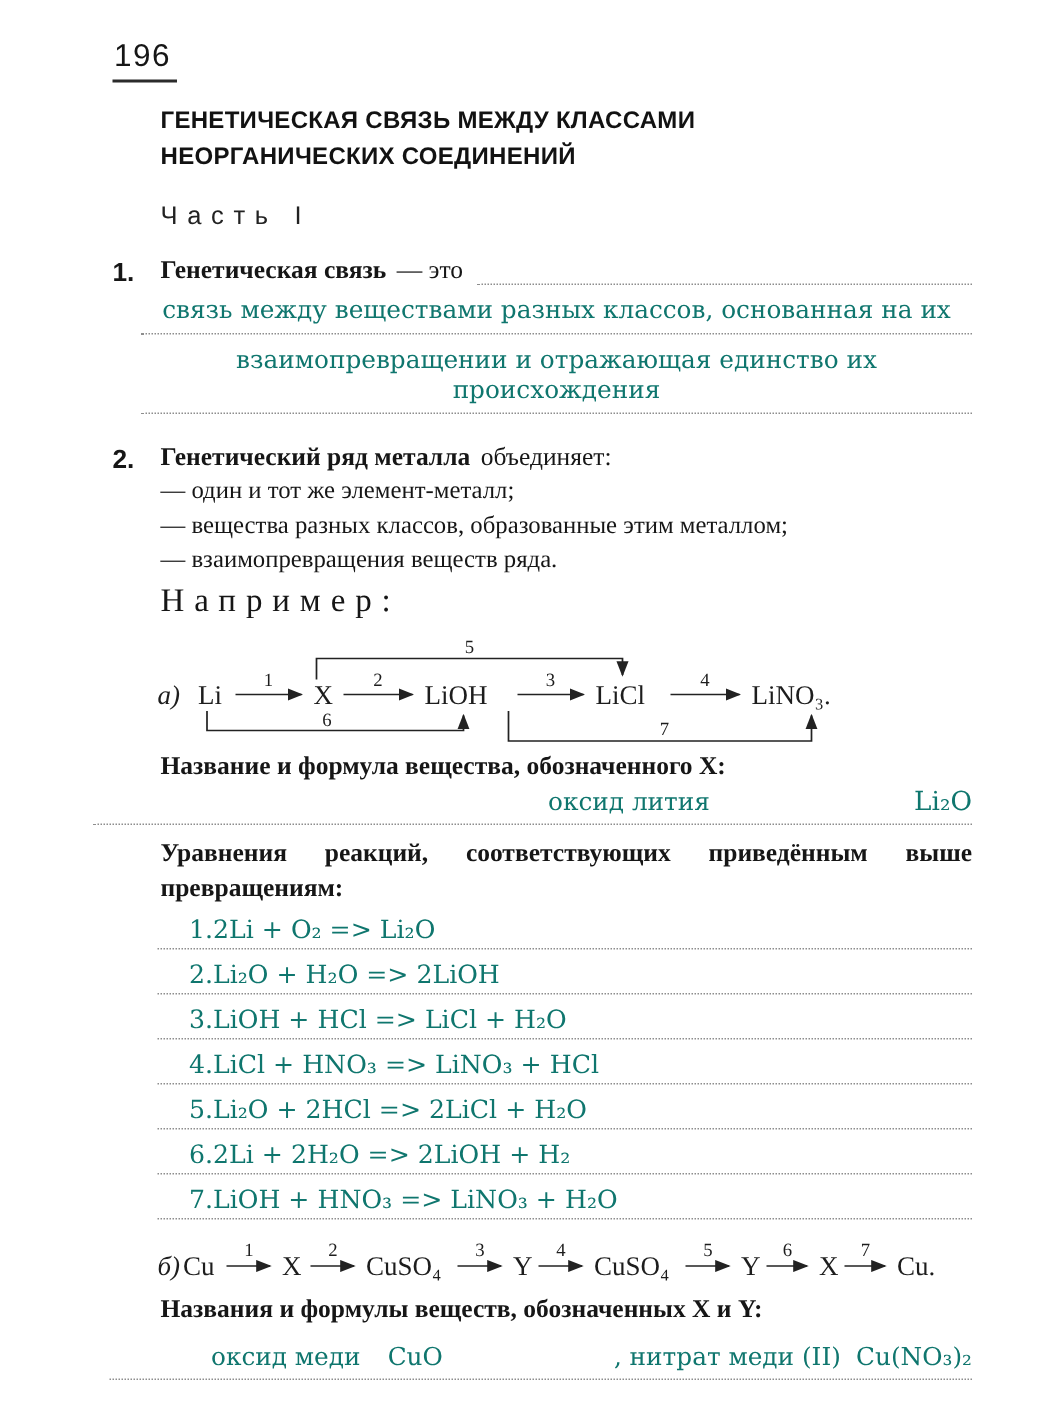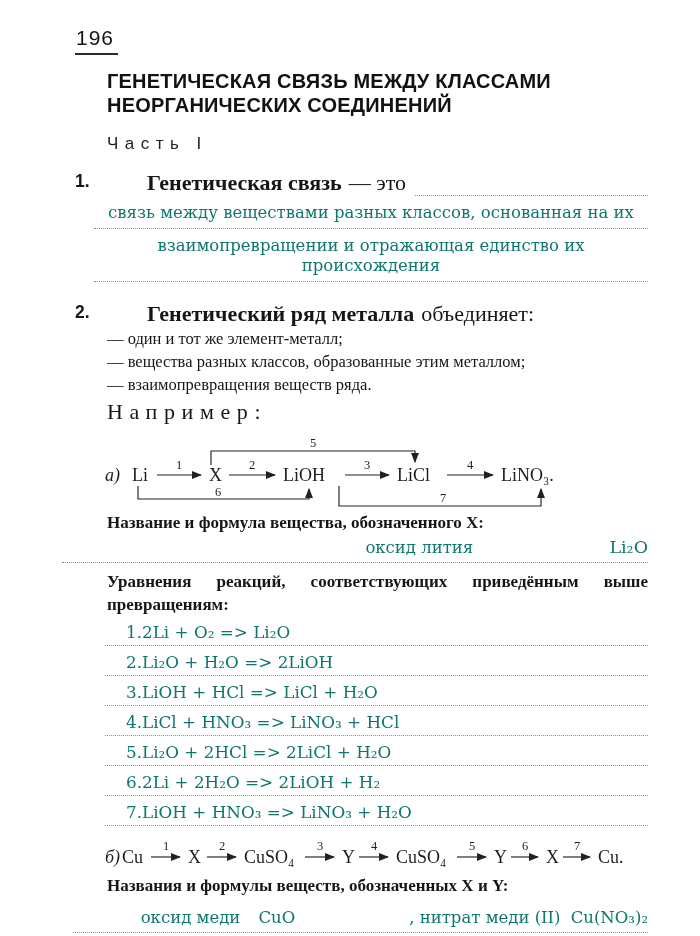--- a/index.html
+++ b/index.html
@@ -16,39 +16,39 @@
     display:inline-block;
     font-family:"Liberation Sans", sans-serif;
     font-size:21px; font-weight:400; letter-spacing:1px;
     border-bottom:2.5px solid #2b2b2b; padding:0 4px 3px 1px;
   }
 
   
   .title {
     margin:14px 0 0 32px;
     font-family:"Liberation Sans", sans-serif;
-    font-weight:700; font-size:20px; line-height:24px;
+    font-weight:700; font-size:16px; line-height:24px;
     color:#121212; letter-spacing:0.2px;
   }
   .part-label {
     margin:17px 0 0 32px;
     font-family:"Liberation Sans", sans-serif;
     font-size:17px; font-weight:400; letter-spacing:0.38em; color:#222;
   }
 
   
   .question { display:flex; margin-top:16px; }
   .q-num {
     width:32px; flex:none;
     font-family:"Liberation Sans", sans-serif;
     font-weight:700; font-size:17.5px; padding-top:1px;
   }
   .q-body { flex:1; min-width:0; }
 
-  .q-intro-row { display:flex; align-items:baseline; font-size:22px;margin-left:40px; }
+  .q-intro-row { display:flex; align-items:baseline; font-size:17px; }
   .term { font-weight:700; }
   .intro-rest { margin-left:7px; }
   .fill-line {
     flex:1; margin-left:9px; align-self:flex-end;
     border-bottom:1.5px dotted #8d8d8d; height:15px;
   }
 
   .dotted { border-bottom:1.5px dotted #8d8d8d;text-align:right; }
 
   .answer { color:#0f766e; font-family:"DejaVu Serif", serif; }

